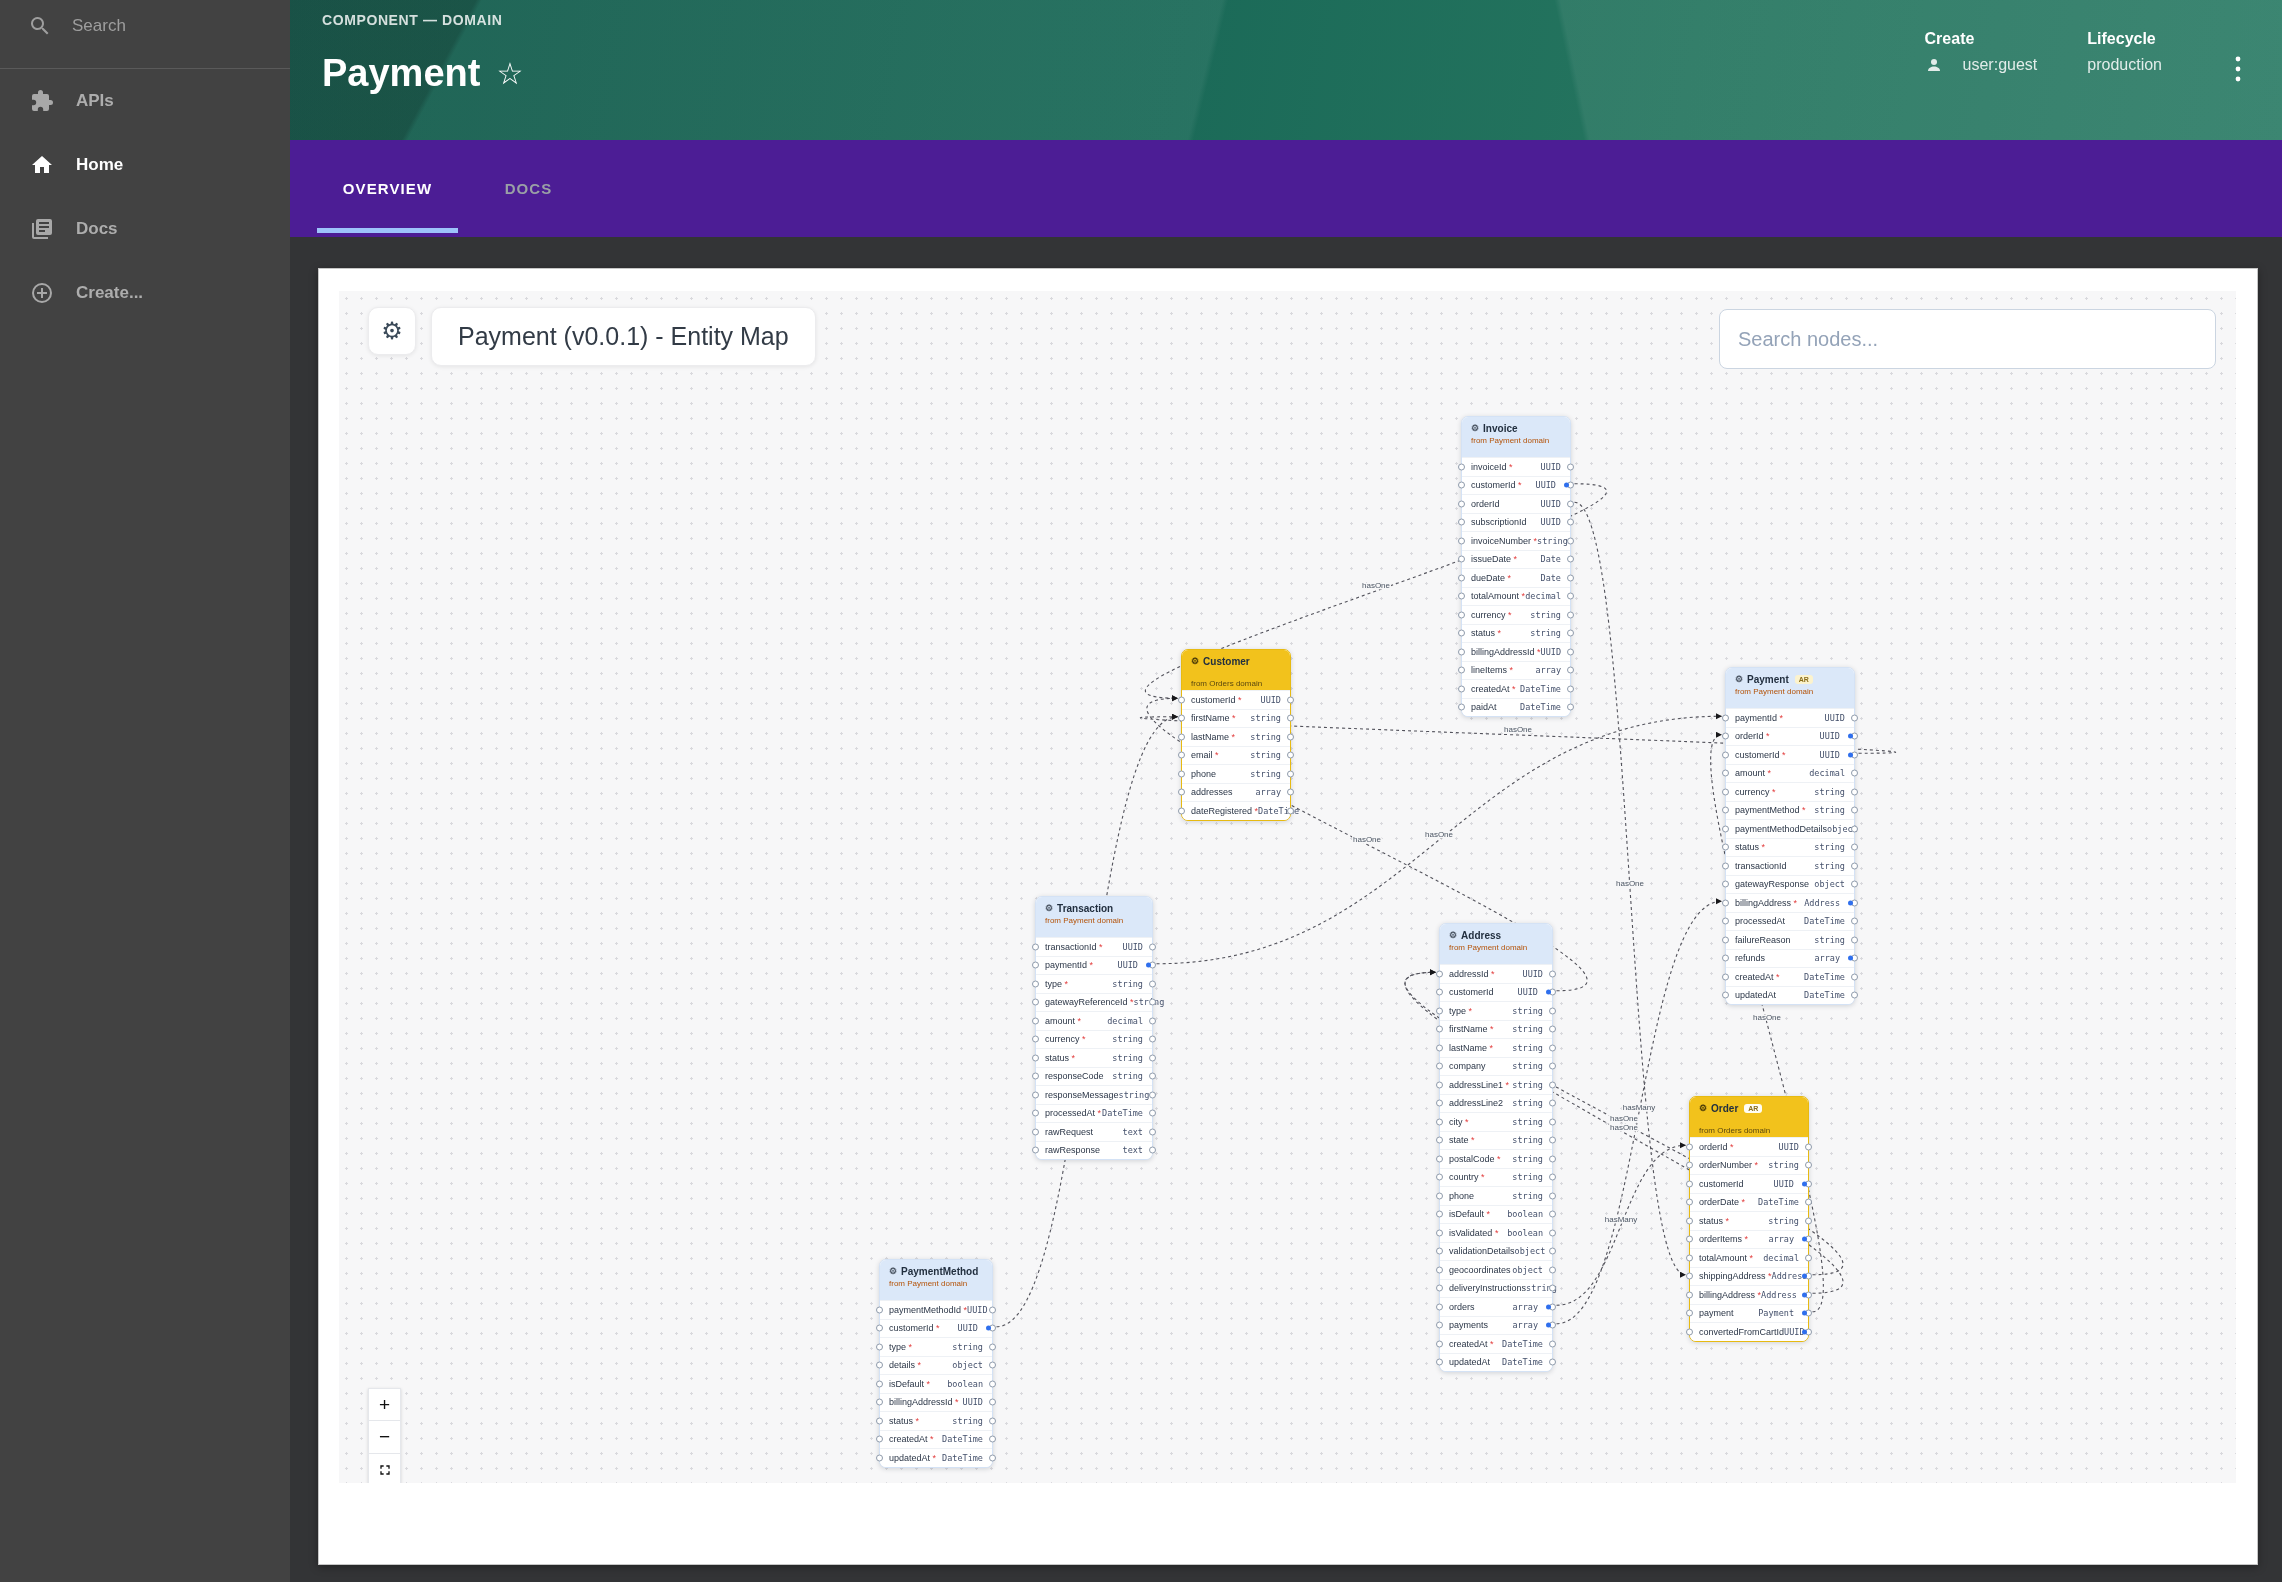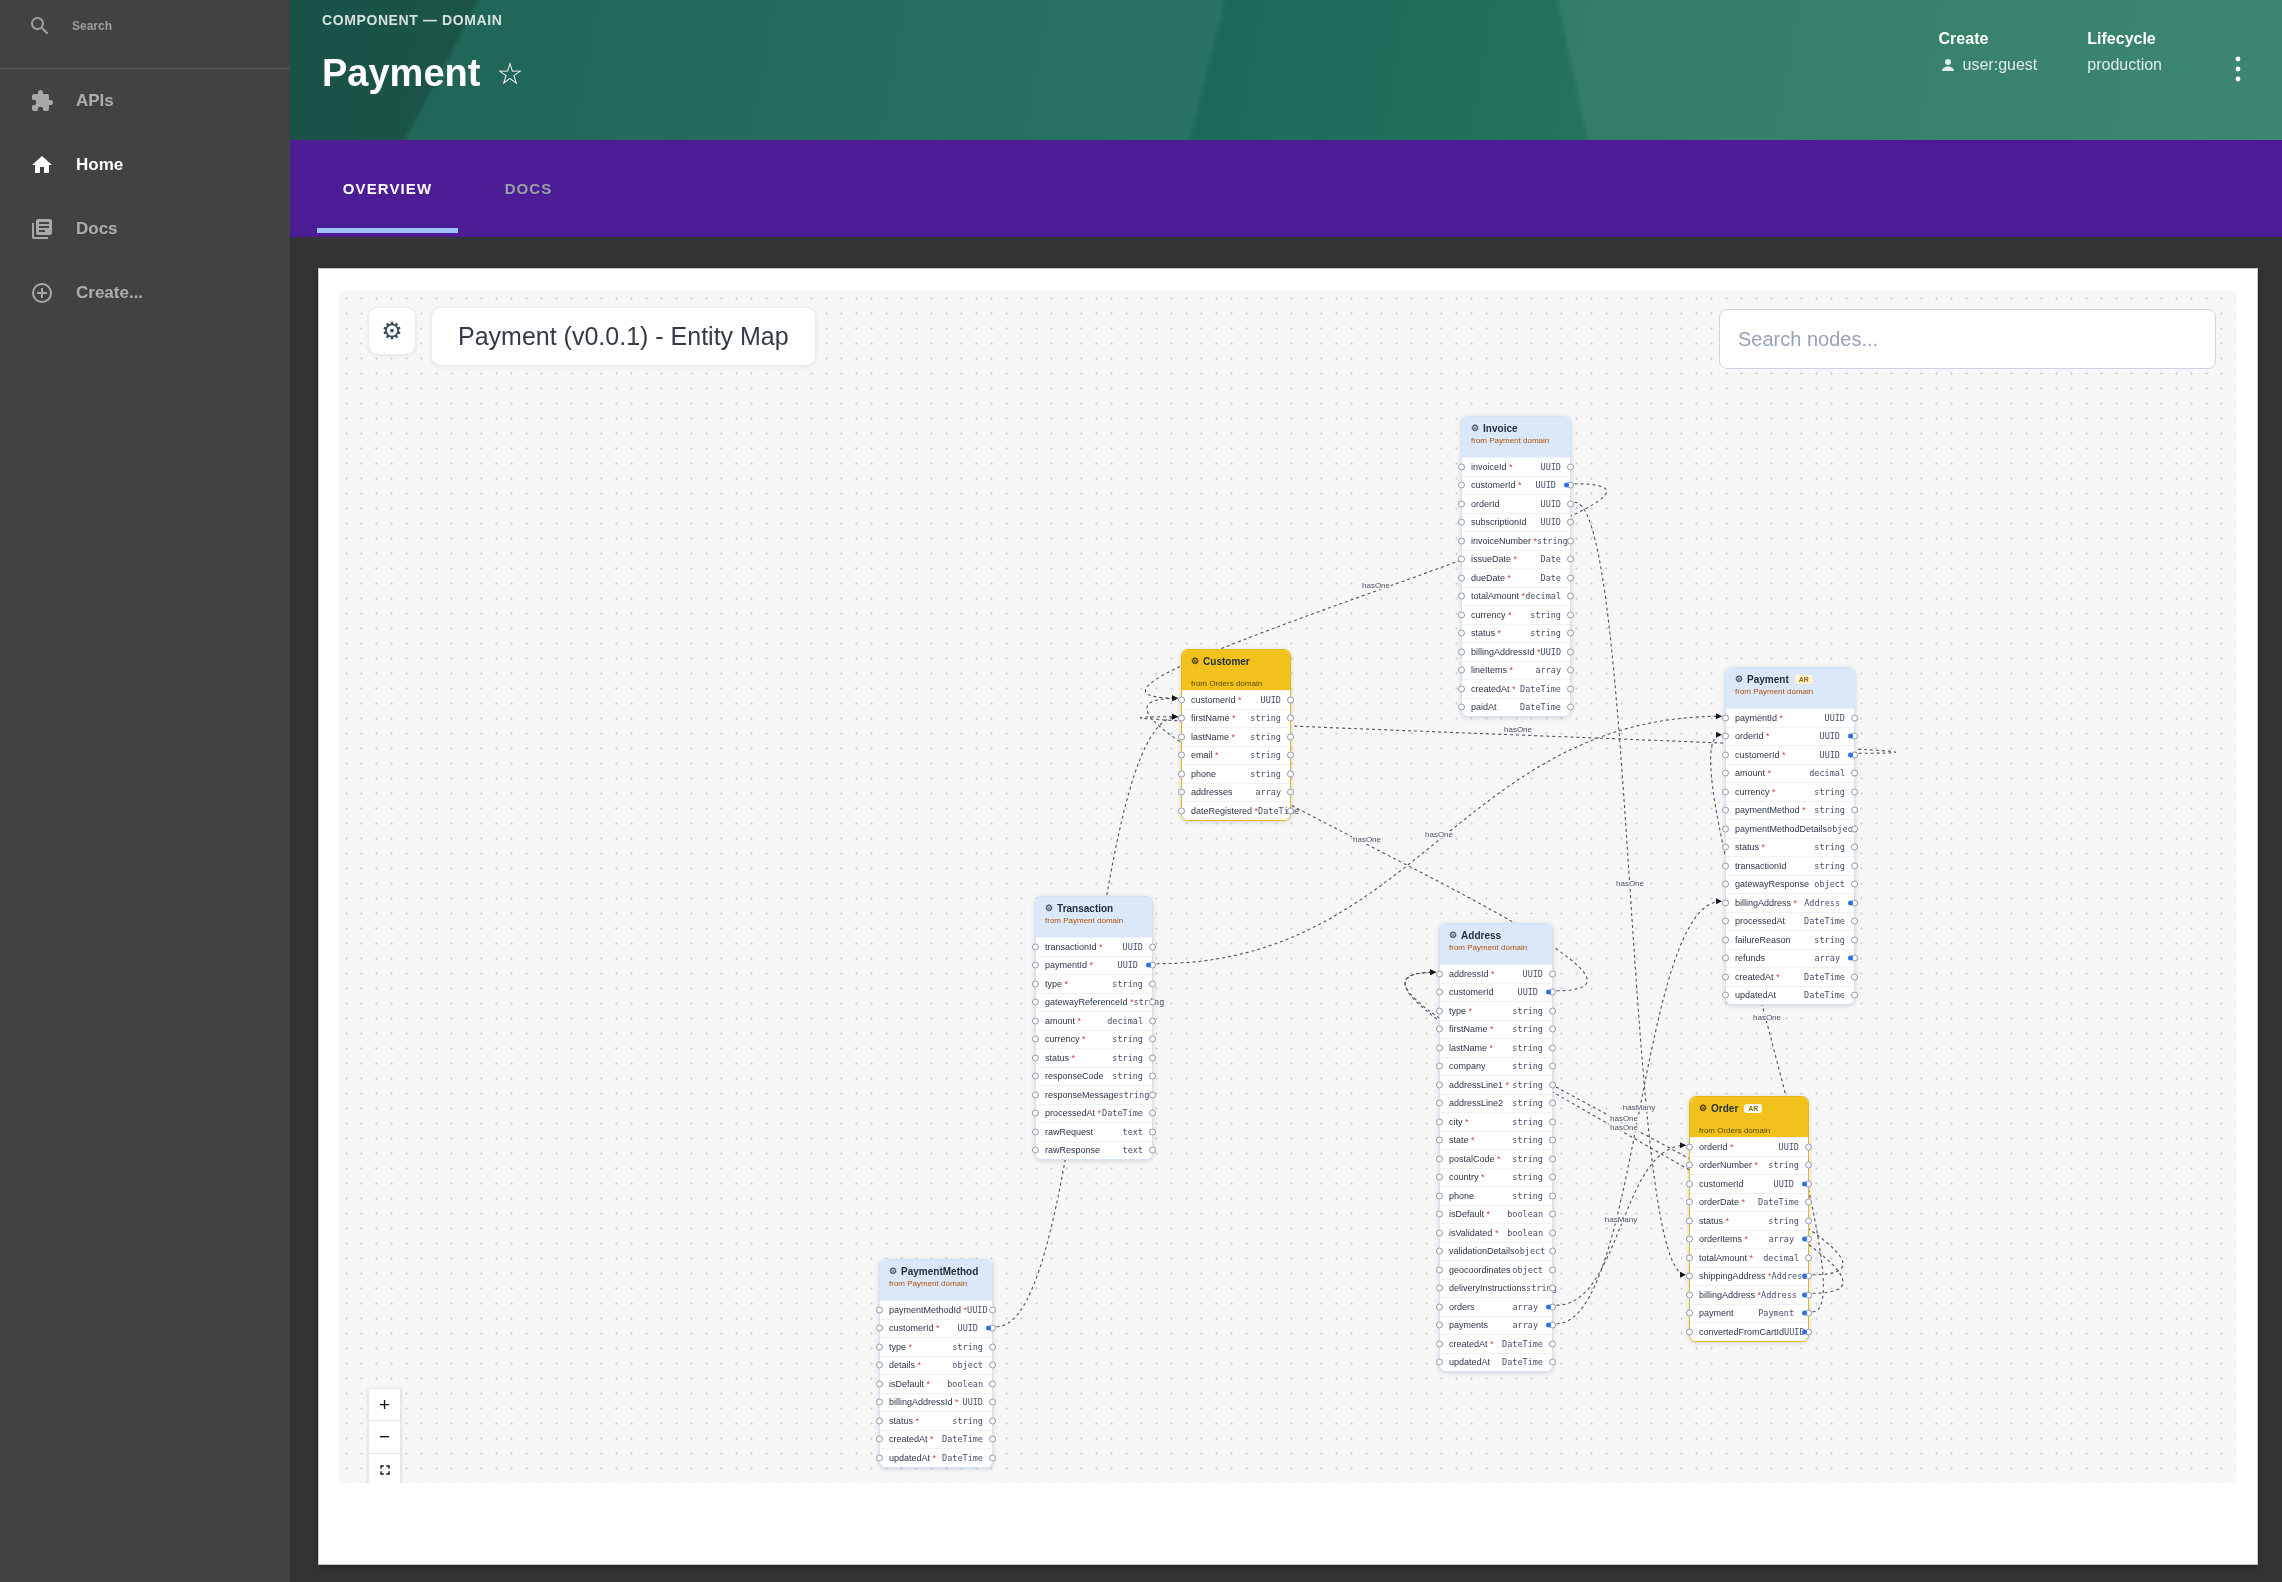--- a/index.html
+++ b/index.html
@@ -4,41 +4,41 @@
 <style>
   * { box-sizing: border-box; margin: 0; padding: 0; }
   html,body { width:2282px; height:1582px; }
   body { position:relative; background:#333436; font-family:"Liberation Sans",sans-serif; overflow:hidden; }
 
   
   .sidebar { position:absolute; left:0; top:0; width:290px; height:1582px; background:#424242; z-index:20; }
   .logo-row { display:flex; align-items:center; gap:13px; padding:38px 26px 30px 26px; }
   .logo-text { font-size:25px; color:#65dec0; letter-spacing:.3px; }
   .side-search { display:flex; align-items:center; gap:20px; padding:14px 28px; color:#9e9e9e; }
-  .side-search span { font-size:12px; font-weight:700; }
+  .side-search span { font-size:17px; font-weight:400; }
   .side-div { border-top:1px solid rgba(255,255,255,.13); margin-top:16px; }
   .nav-item { display:flex; align-items:center; gap:22px; height:64px; padding:0 30px; font-size:17px; font-weight:600; color:#adadad; cursor:pointer; }
   .nav-item.active { color:#ffffff; }
   .sicon { width:24px; height:24px; flex:0 0 auto; }
 
   
   .hdr { position:absolute; left:290px; top:0; right:0; height:140px; z-index:10;
     background-image:
       linear-gradient(118deg, rgba(0,0,0,.18) 0 9%, rgba(0,0,0,0) 9.3%),
       linear-gradient(104deg, rgba(255,255,255,.06) 0 46%, rgba(255,255,255,0) 46.3%),
       linear-gradient(78deg, rgba(255,255,255,0) 64%, rgba(255,255,255,.07) 64.3%),
       linear-gradient(100deg,#115a4b,#1b6a58 45%,#25755f 70%,#2d7d67);
   }
   .crumb { position:absolute; left:32px; top:12px; font-size:14px; letter-spacing:.6px; color:rgba(255,255,255,.82); font-weight:600; }
   .ptitle-row { position:absolute; left:32px; top:52px; display:flex; align-items:center; gap:16px; }
   .ptitle { font-size:38px; font-weight:bold; color:#fff; }
   .star { font-size:30px; color:#fff; line-height:1; cursor:pointer; }
   .hmeta { position:absolute; right:120px; top:30px; display:flex; gap:50px; }
   .hcol .lab { font-size:16px; font-weight:bold; color:#fff; margin-bottom:8px; }
-  .hcol .val { font-size:16px; color:rgba(255,255,255,.85); display:flex; align-items:center; gap:6px; }
+  .hcol .val { font-size:16px; color:rgba(255,255,255,.85); display:flex; align-items:center; gap:20px; }
   .kebab { position:absolute; right:32px; top:52px; width:24px; height:34px; cursor:pointer; color:#fff; }
 
   
   .tabbar { position:absolute; left:290px; top:140px; right:0; height:97px; background:#4c1d95; z-index:9; }
   .tabs { display:flex; padding-left:27px; height:100%; position:relative; }
   .tab { width:141px; display:flex; align-items:center; justify-content:center; font-size:15px; font-weight:bold; letter-spacing:1.1px; color:#9aa0a6; cursor:pointer; }
   .tab.active { color:#fff; }
   .tab-underline { position:absolute; left:27px; bottom:4px; width:141px; height:5px; background:#9dc3fb; }
 
   

